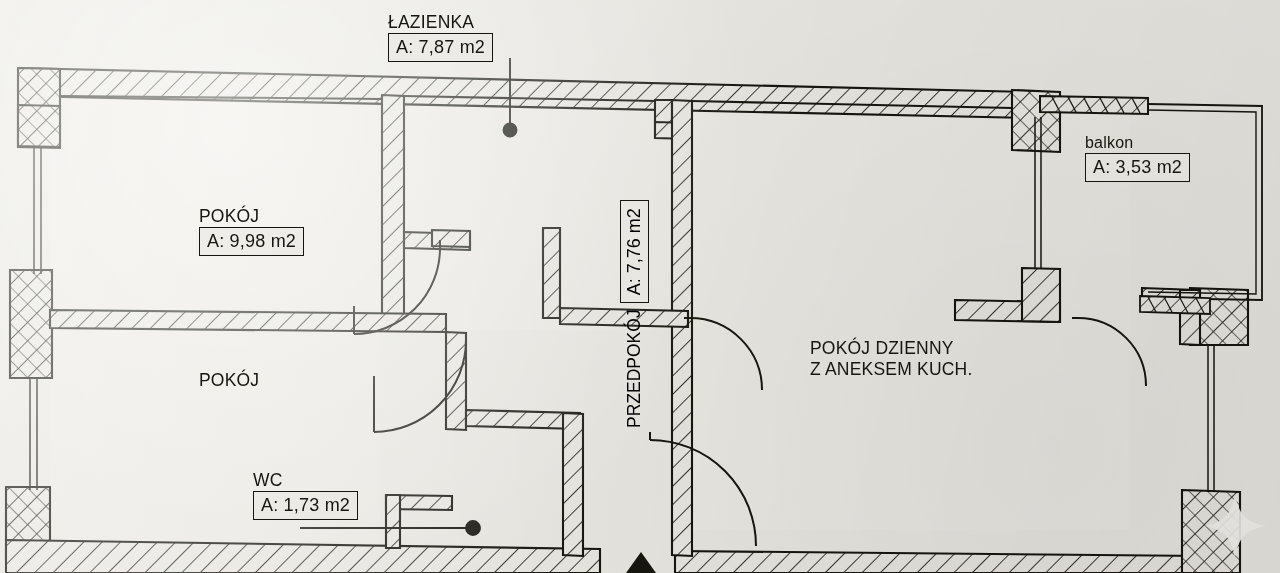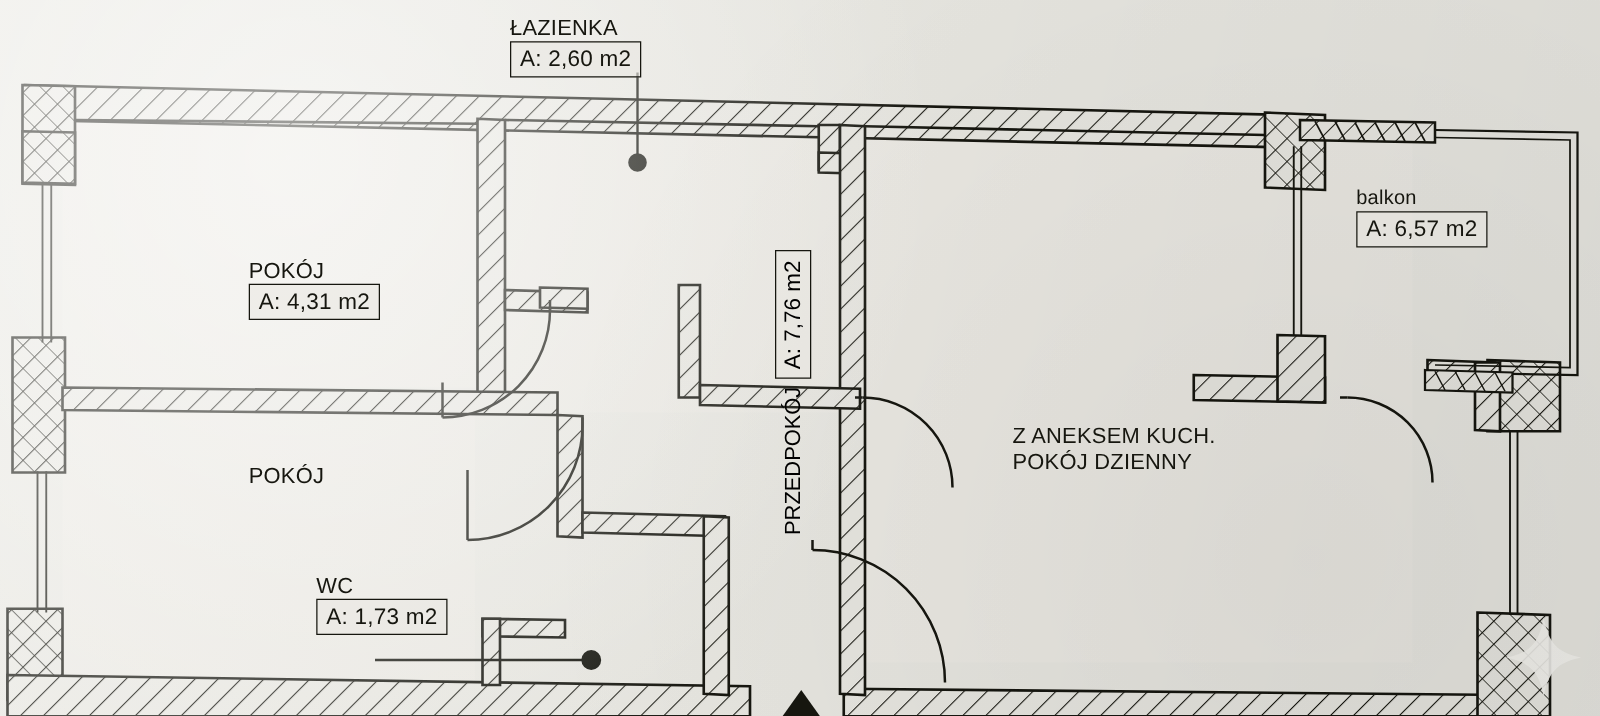--- a/index.html
+++ b/index.html
@@ -250,49 +250,49 @@
     </g>
 
     <g class="sparkle">
       <path d="M 1235,494 C 1239,515 1246,522 1265,526 C 1246,530 1239,537 1235,557
                C 1231,537 1224,530 1205,526 C 1224,522 1231,515 1235,494 Z" fill="#f4f3ef" opacity="0.92"></path>
     </g>
   </svg>
 
   <div class="paper-grain"></div>
 
-  <div class="lbl lbl-group" style="left:408px; top:12px;">
+  <div class="lbl lbl-group" style="left:388px; top:12px;">
     <span class="lbl-name">ŁAZIENKA</span>
-    <span class="lbl-area">A: 2,60 m2</span>
+    <span class="lbl-area">A: 7,87 m2</span>
   </div>
 
   <div class="lbl lbl-group" style="left:199px; top:206px;">
     <span class="lbl-name">POKÓJ</span>
-    <span class="lbl-area">A: 4,31 m2</span>
+    <span class="lbl-area">A: 9,98 m2</span>
   </div>
 
   <div class="lbl lbl-group" style="left:199px; top:370px;">
     <span class="lbl-name">POKÓJ</span>
   </div>
 
-  <div class="lbl lbl-group" style="left:253px; top:458px;">
+  <div class="lbl lbl-group" style="left:253px; top:470px;">
     <span class="lbl-name">WC</span>
     <span class="lbl-area">A: 1,73 m2</span>
   </div>
 
   <div class="rot-group" style="left:620px; top:428px;">
     <div class="row">
       <span class="lbl-name">PRZEDPOKÓJ</span>
       <span class="lbl-area">A: 7,76 m2</span>
     </div>
   </div>
 
   <div class="lbl lbl-group" style="left:810px; top:338px;">
+    <span class="lbl-name">POKÓJ DZIENNY</span>
     <span class="lbl-name">Z ANEKSEM KUCH.</span>
-    <span class="lbl-name">POKÓJ DZIENNY</span>
-  </div>
-
-  <div class="lbl lbl-group" style="left:1085px; top:148px;">
+  </div>
+
+  <div class="lbl lbl-group" style="left:1085px; top:132px;">
     <span class="lbl-name small">balkon</span>
-    <span class="lbl-area">A: 6,57 m2</span>
+    <span class="lbl-area">A: 3,53 m2</span>
   </div>
 
 </div>
 
 </body></html>

